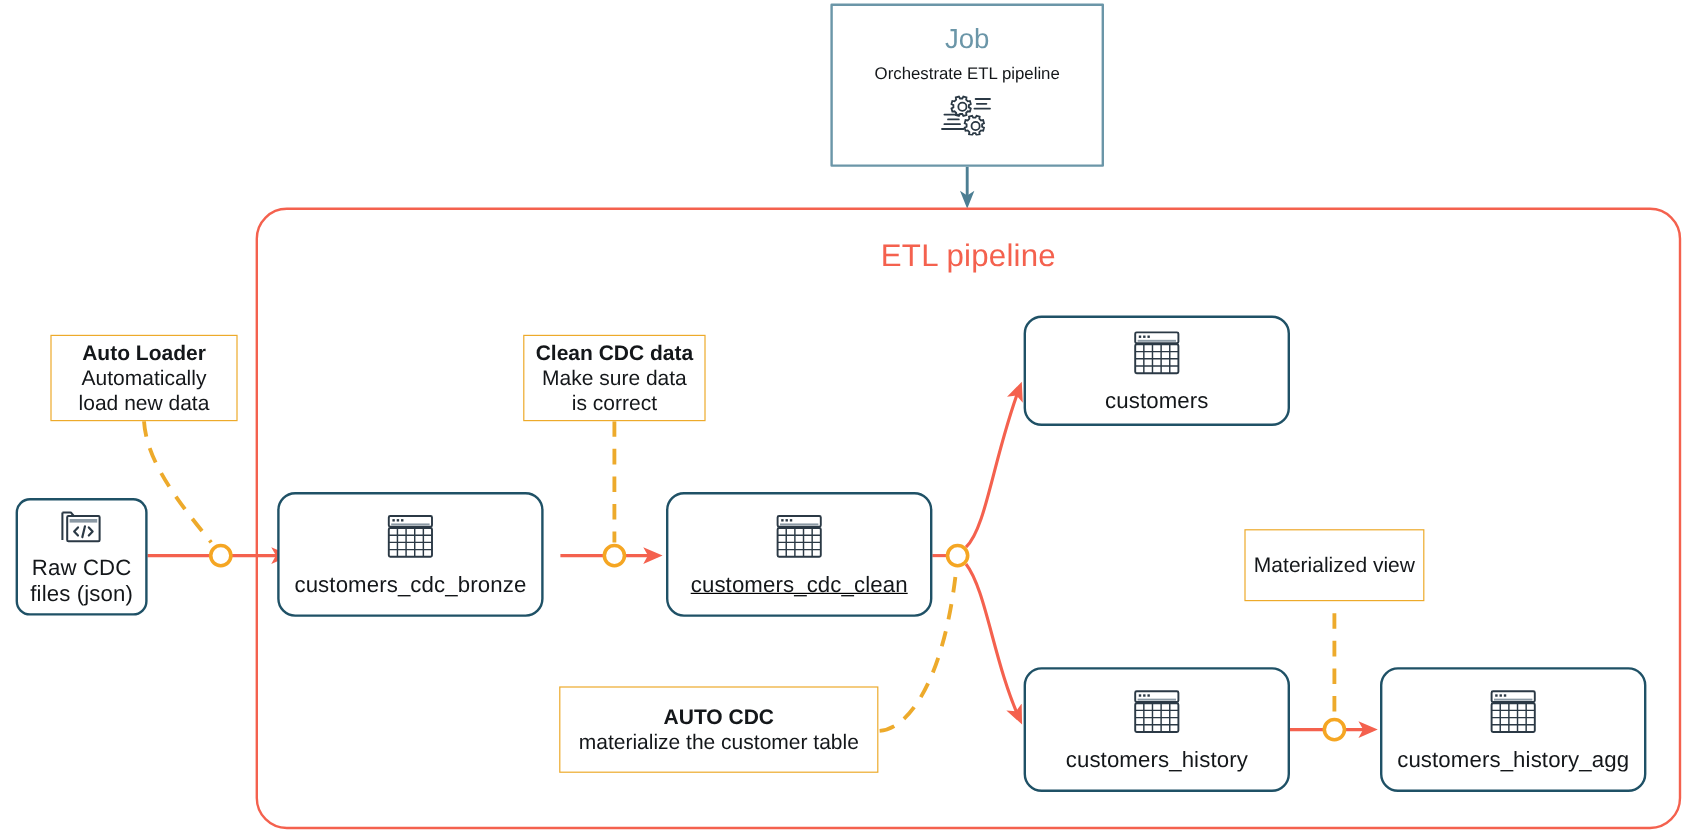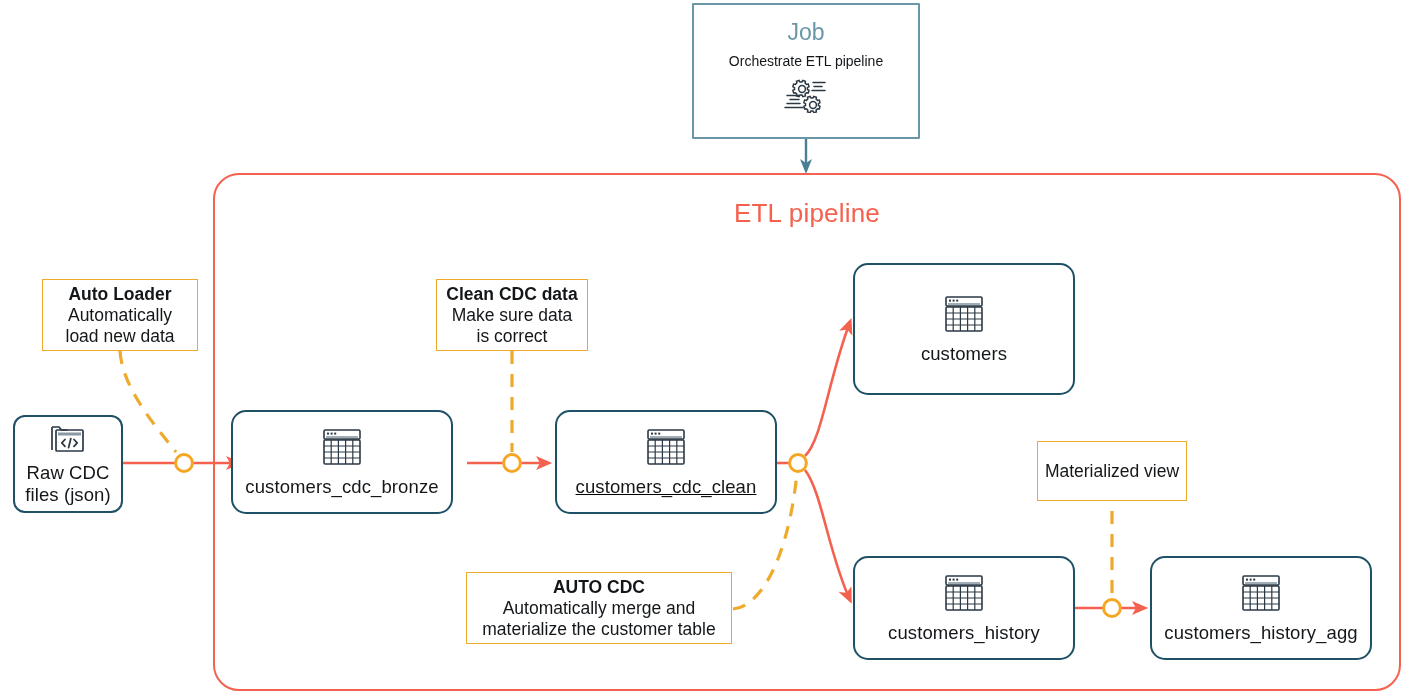--- a/index.html
+++ b/index.html
@@ -102,21 +102,21 @@
     text-align: center;
     font-size: 18.5px;
     line-height: 22px;
     margin-top: 6px;
     white-space: normal;
   }
 
   #node-raw      { left: 13px;   top: 415px; width: 110px; height: 98px; border-radius: 12px; }
   #node-bronze   { left: 231px;  top: 410px; width: 222px; height: 104px; }
   #node-clean    { left: 555px;  top: 410px; width: 222px; height: 104px; text-decoration: underline; }
-  #node-customers{ left: 853px;  top: 263px; width: 222px; height: 132px; }
+  #node-customers{ left: 853px;  top: 263px; width: 222px; height: 92px; }
   #node-history  { left: 853px;  top: 556px; width: 222px; height: 104px; }
   #node-histagg  { left: 1150px; top: 556px; width: 222px; height: 104px; }
 
   
   .callout {
     position: absolute;
     border: 1.6px solid #EDAA2B;
     box-sizing: border-box;
     background: #ffffff;
     display: flex;
@@ -365,21 +365,20 @@
   </div>
 
   <div class="callout" id="callout-cleancdc">
     <div class="ttl">Clean CDC data</div>
     <div>Make sure data</div>
     <div>is correct</div>
   </div>
 
   <div class="callout" id="callout-autocdc">
     <div class="ttl">AUTO CDC</div>
-    <div>Automatically merge and</div>
     <div>materialize the customer table</div>
   </div>
 
   <div class="callout" id="callout-matview">
     <div>Materialized view</div>
   </div>
 
 </div>
 
 </body></html>

